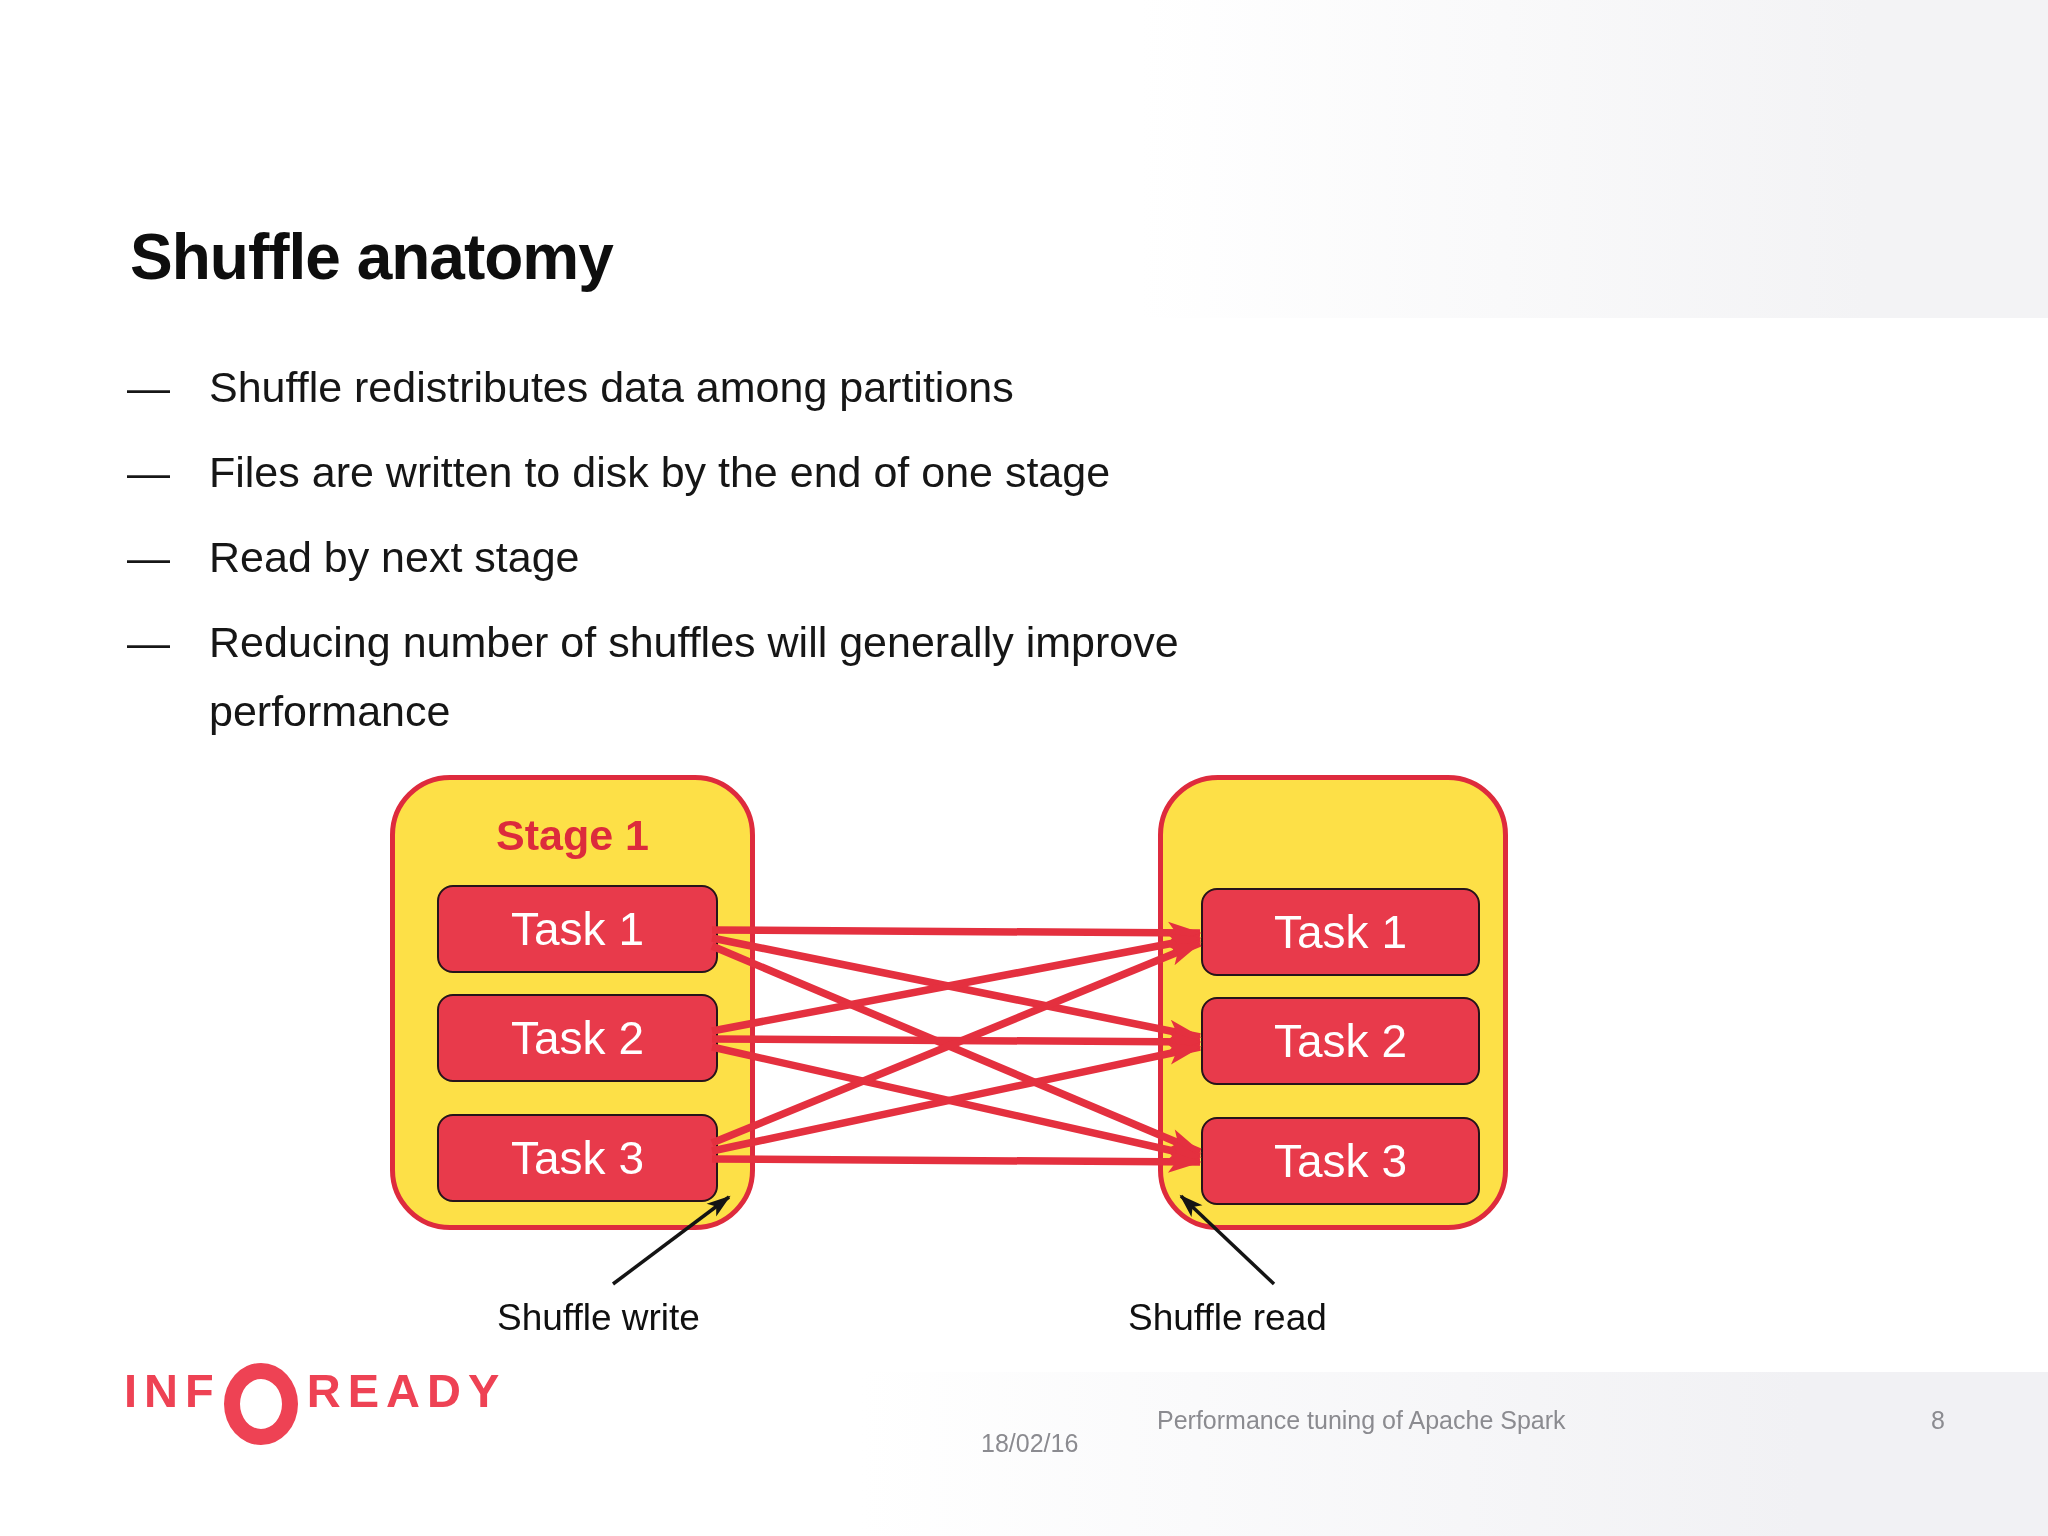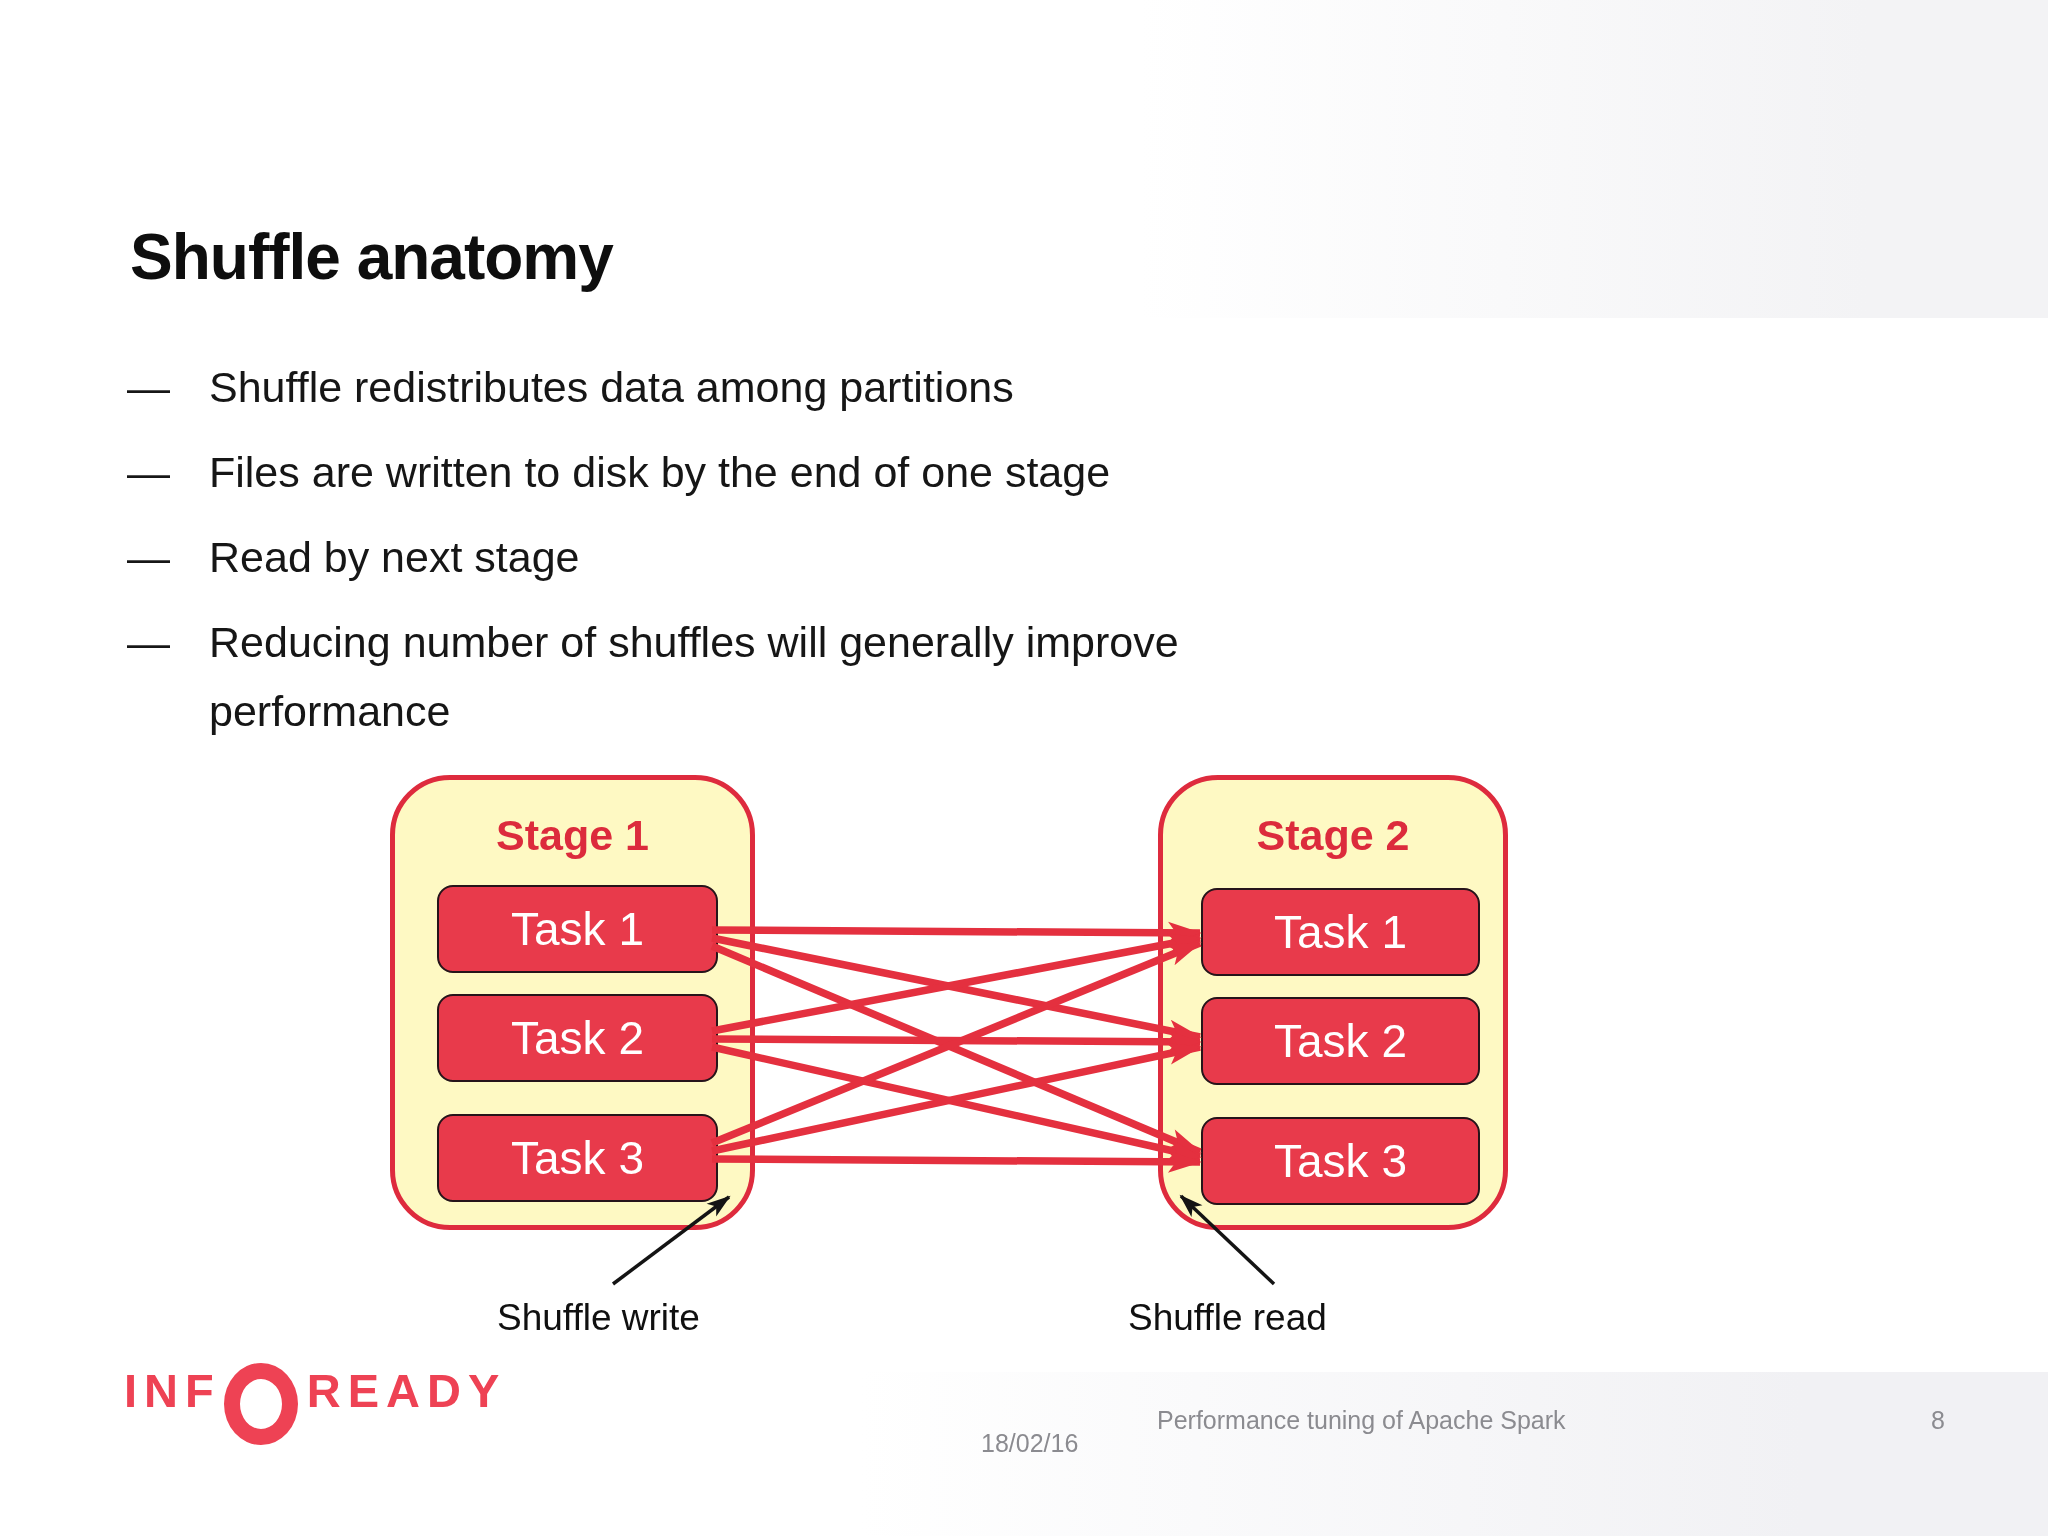--- a/index.html
+++ b/index.html
@@ -38,21 +38,21 @@
     margin: 0 0 16px 0;
     font-size: 43px; line-height: 69px; color: #161616;
   }
   .bullets .dash { width: 82px; flex: 0 0 82px; }
   .bullets .txt { display: block; max-width: 1150px; }
 
   
   .stage {
     position: absolute; top: 775px; height: 455px;
     border: 5px solid #de2b3d; border-radius: 60px;
-    background: #fef9c3; box-sizing: border-box;
+    background: #fde047; box-sizing: border-box;
   }
   .stage.s1 { left: 390px; width: 365px; }
   .stage.s2 { left: 1158px; width: 350px; }
   .stage-label {
     text-align: center; margin-top: 30px;
     font-size: 43px; font-weight: 700; line-height: 50px; color: #dc2b3c;
   }
   .task {
     position: absolute;
     background: #e83a4b; border: 2px solid #26141a; border-radius: 16px;
@@ -123,21 +123,20 @@
   </ul>
 
   <div class="stage s1">
     <div class="stage-label">Stage 1</div>
     <div class="task t1">Task 1</div>
     <div class="task t2">Task 2</div>
     <div class="task t3">Task 3</div>
   </div>
 
   <div class="stage s2">
-    <div class="stage-label">Stage 2</div>
     <div class="task t1">Task 1</div>
     <div class="task t2">Task 2</div>
     <div class="task t3">Task 3</div>
   </div>
 
   <svg class="connections" width="2048" height="1536" viewBox="0 0 2048 1536" xmlns="http://www.w3.org/2000/svg">
     <defs>
       <marker id="arrow-red" markerUnits="userSpaceOnUse" markerWidth="40" markerHeight="30" refX="34" refY="15" orient="auto">
         <path d="M2,4 L36,15 L2,26 L10,15 Z" fill="#e4303f"></path>
       </marker>

